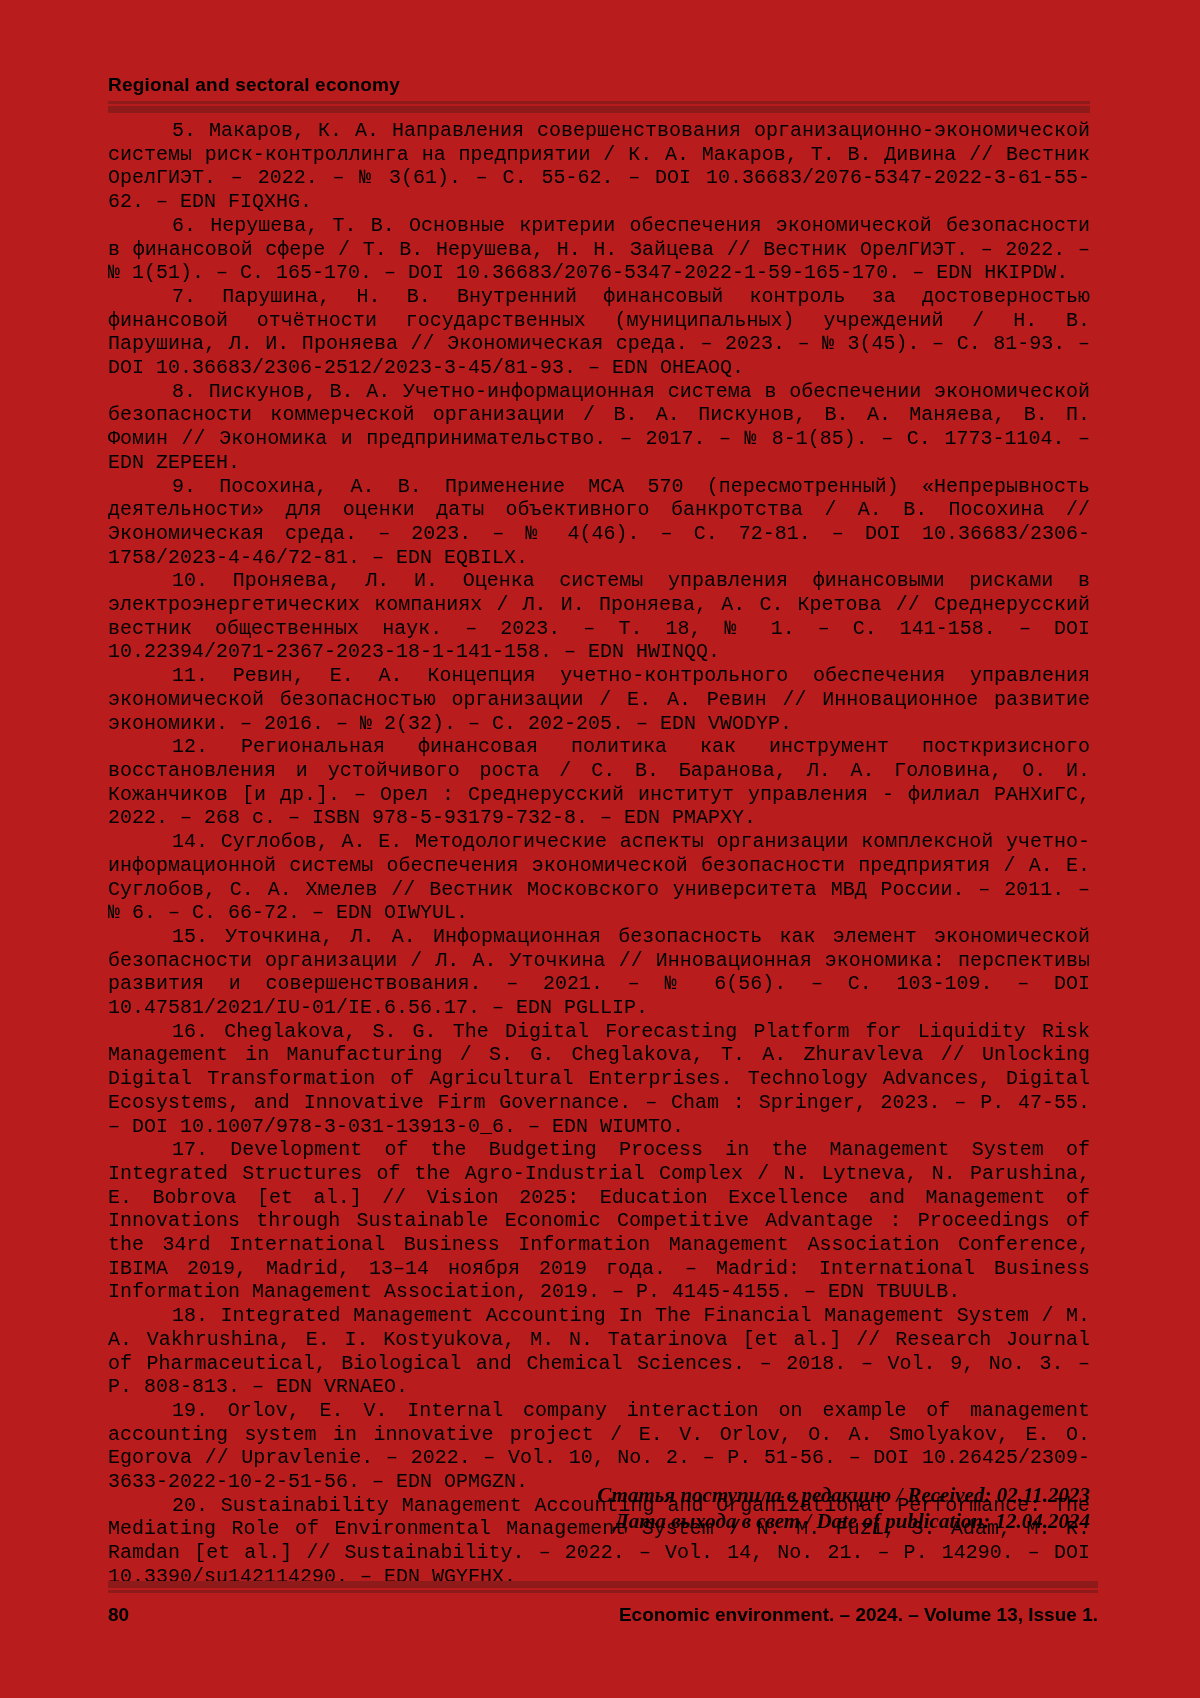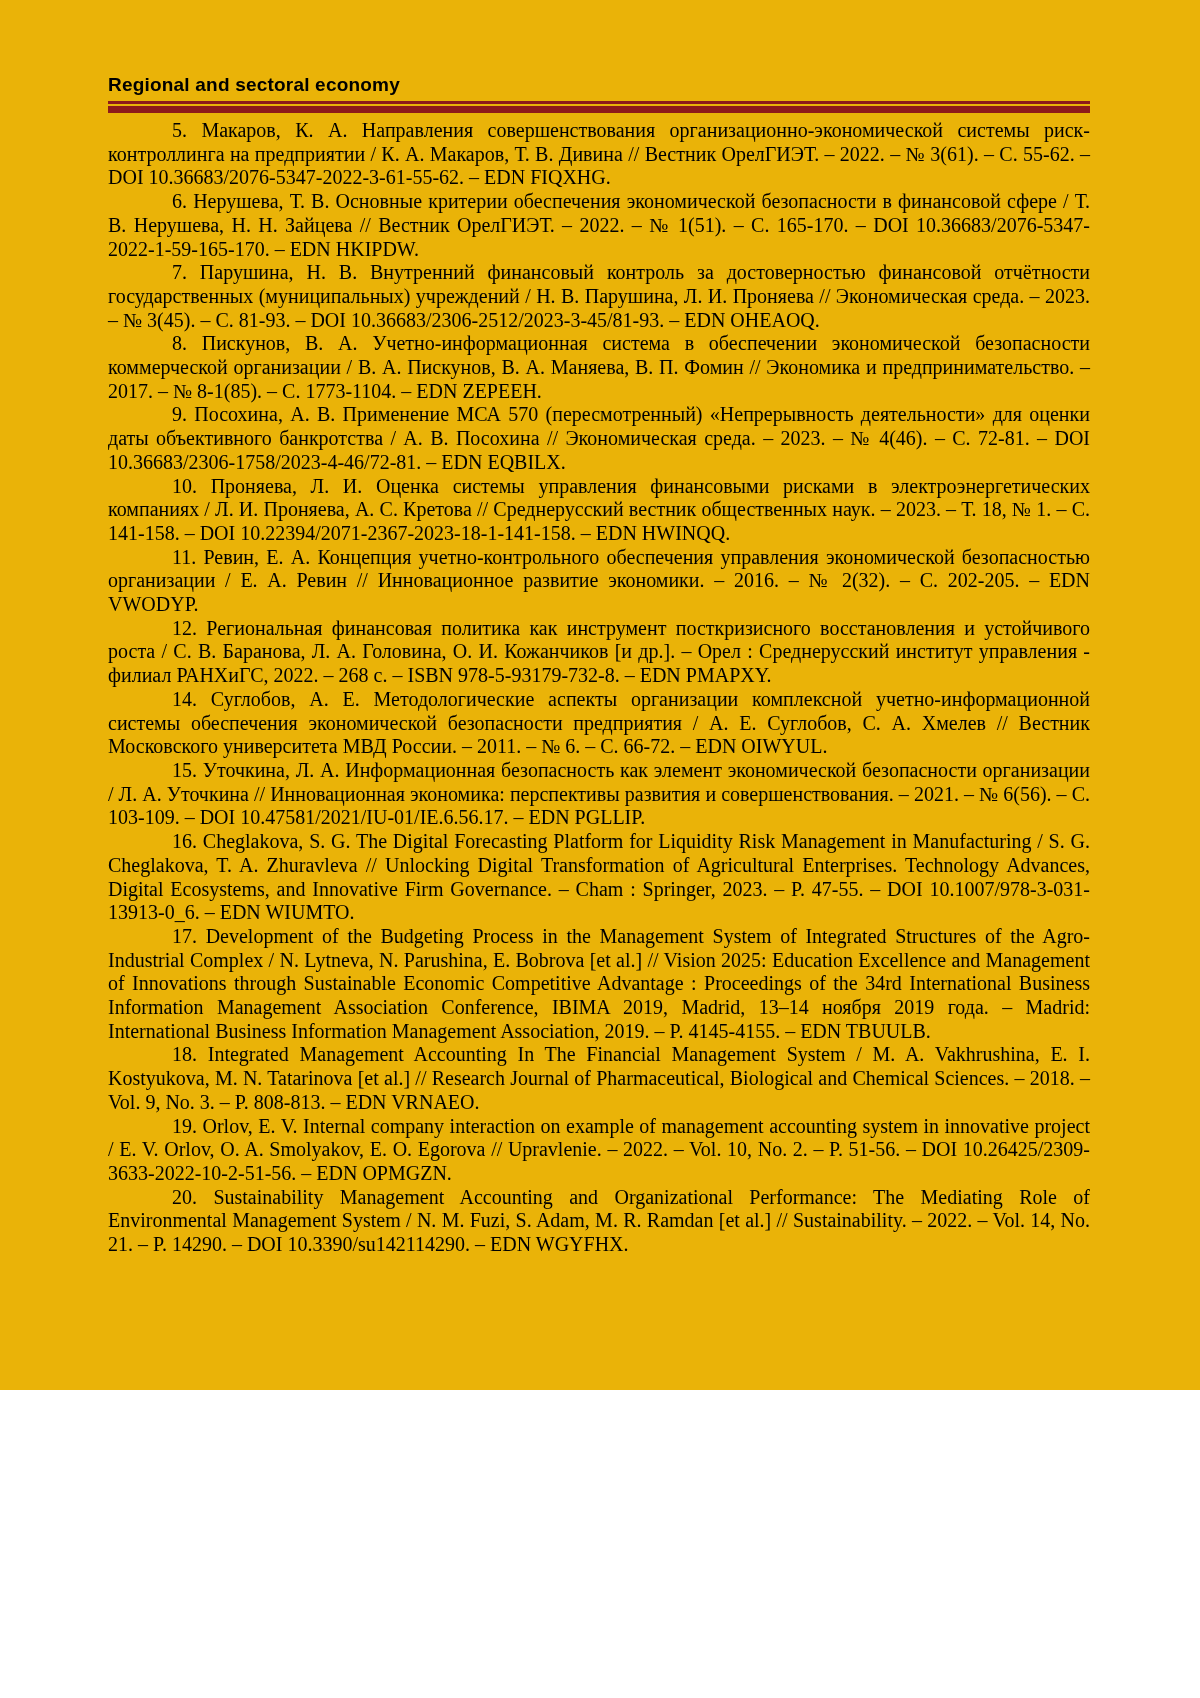--- a/index.html
+++ b/index.html
@@ -1,22 +1,22 @@
 <!DOCTYPE html>
 <html lang="ru" style="--accent-red: #8e1a1a; --text: #000000; --background: #ffffff;"><head>
 <meta charset="utf-8">
 <style>
   :root { --accent-red: #8e1a1a; }
   * { box-sizing: border-box; }
   html, body { margin: 0; padding: 0; background: #ffffff; }
   .page {
     position: relative;
     width: 1200px;
-    height: 1390px;
-    background: #eab308;
+    height: 1698px;
+    background: #b91c1c;
     color: #000000;
     overflow: hidden;
   }
   
   .running-head {
     position: absolute;
     left: 108px;
     right: 110px;
     top: 74px;
   }
@@ -32,21 +32,21 @@
   .rule-thin  { height: 3px; }
   .rule-thick { height: 7px; }
   .running-head .rule-thin  { margin-top: 5px; }
   .running-head .rule-thick { margin-top: 2px; }
   
   .references {
     position: absolute;
     left: 108px;
     right: 110px;
     top: 119px;
-    font-family: Liberation Serif, serif;
+    font-family: Liberation Mono, monospace;
     font-size: 20px;
     line-height: 23.7px;
     text-align: justify;
     hyphens: auto;
   }
   .references p.ref {
     margin: 0;
     padding: 0;
     text-indent: 64px;
   }
@@ -60,21 +60,21 @@
     font-family: "Liberation Serif", serif;
     font-style: italic;
     font-size: 21px;
     line-height: 25.5px;
   }
   .submission-dates p { margin: 0; padding: 0; font-weight: bold; }
   
   .page-footer {
     position: absolute;
     left: 108px;
-    right: 110px;
+    right: 102px;
     top: 1581px;
   }
   .page-footer .rule-thin { margin-top: 2px; }
   .footer-row {
     margin-top: 11px;
     display: flex;
     justify-content: space-between;
     align-items: baseline;
     font-family: "Liberation Sans", sans-serif;
     font-weight: 700;

